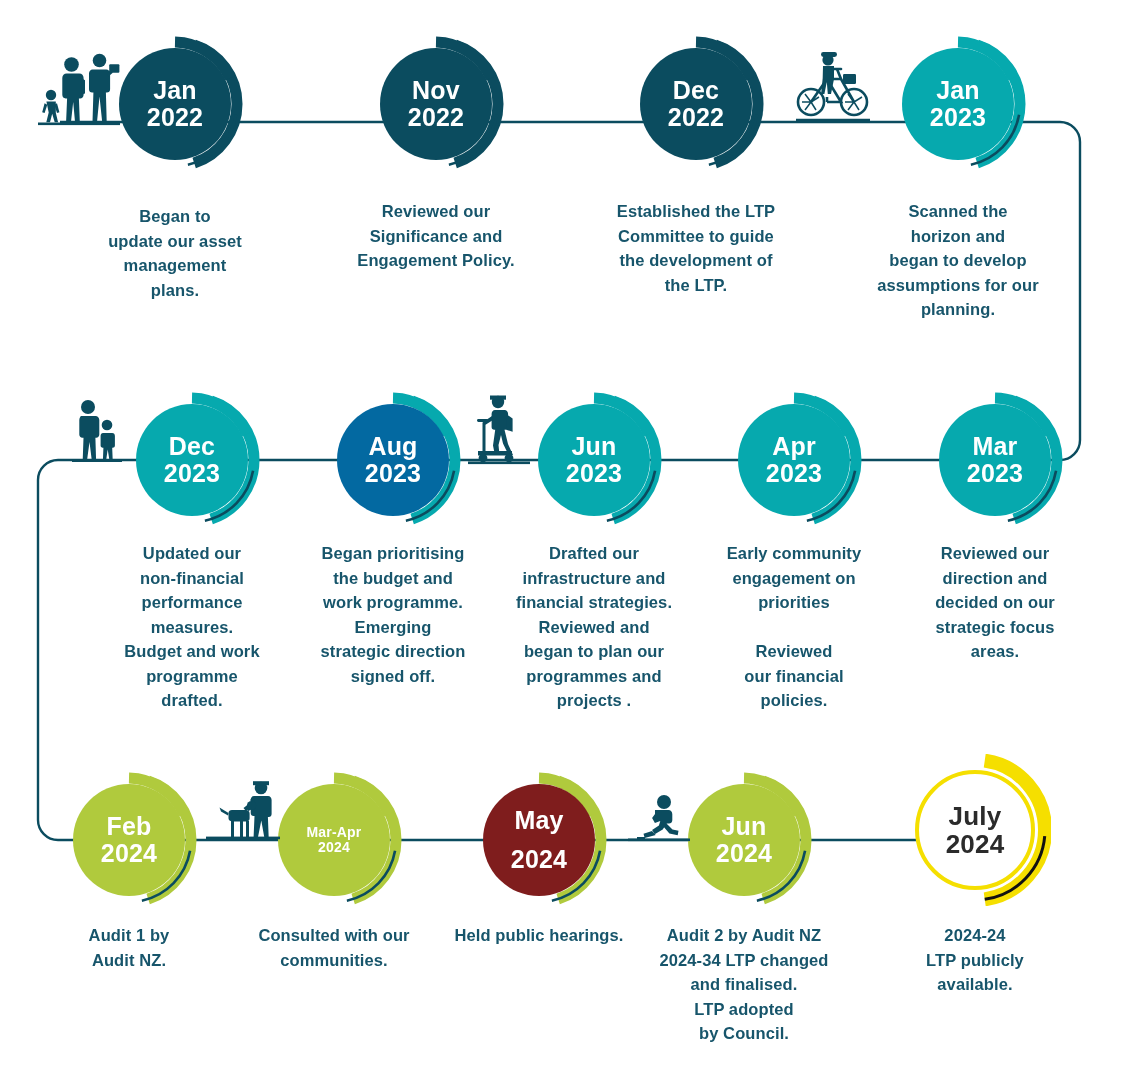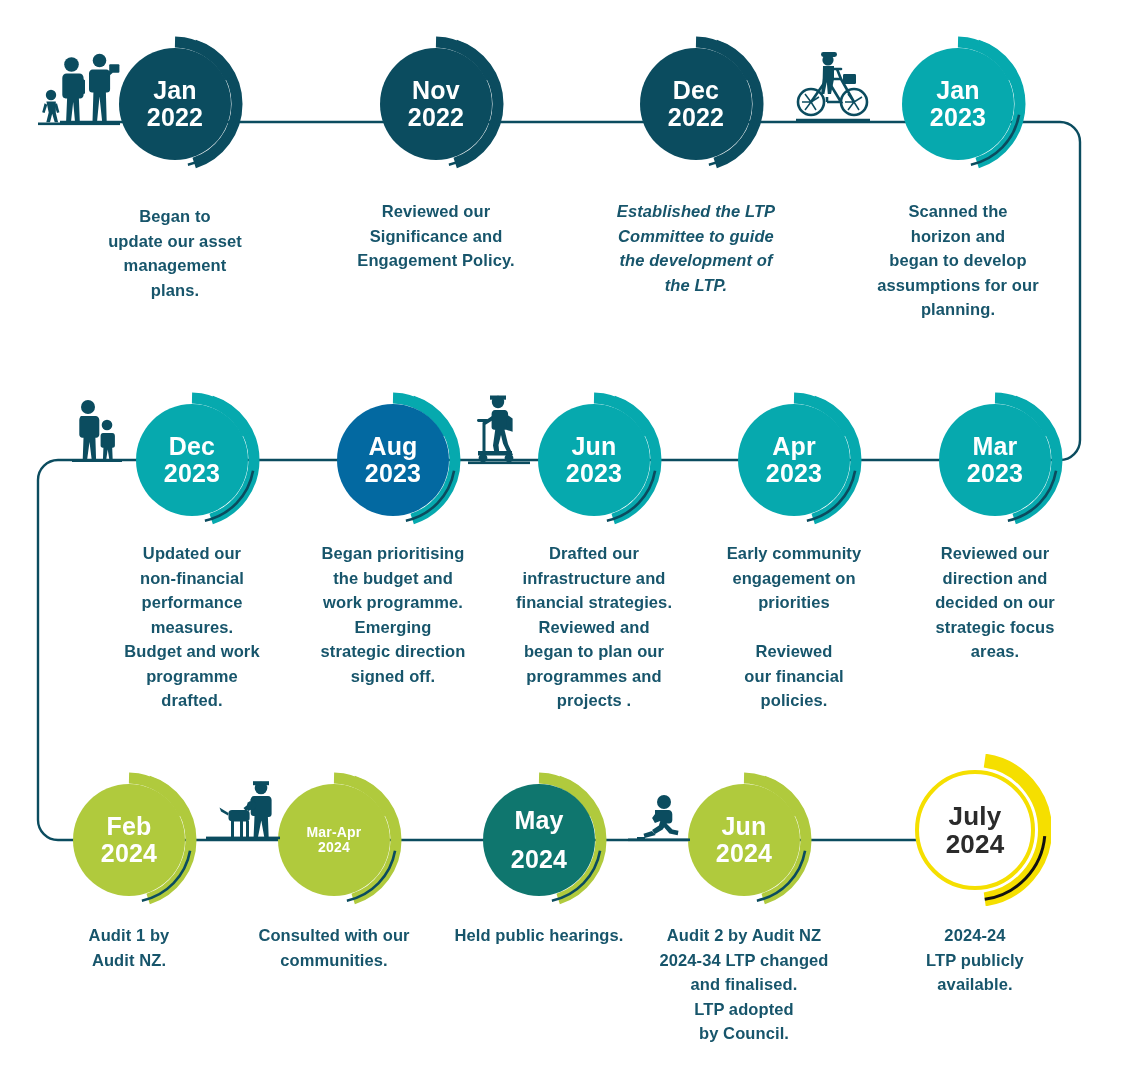--- a/index.html
+++ b/index.html
@@ -116,21 +116,21 @@
     <path d="M 88.16 10.03 A 62 62 0 0 1 88.16 127.97" fill="none" stroke="#0B4C5F" stroke-width="11"></path>
     <path d="M 130.06 79.77 A 62 62 0 0 1 81.89 129.65" fill="none" stroke="#0B4C5F" stroke-width="2.6"></path>
     <path d="M 56.11 8.35 A 62 62 0 0 1 81.89 8.35" fill="none" stroke="#ffffff" stroke-width="18"></path>
     <path d="M 69 7 A 62 62 0 0 1 124 43" fill="none" stroke="#0B4C5F" stroke-width="11"></path>
   </svg></div>
         <div class="disc" style="background: rgb(11, 76, 95);">
           <span class="m">Dec</span>
           <span class="y">2022</span>
         </div>
       </div>
-      <div class="cap" style="width: 220px; left: 586px; top: 199px; font-style: italic;">Established the LTP
+      <div class="cap" style="width: 220px; left: 586px; top: 199px;">Established the LTP
 Committee to guide
 the development of
 the LTP.</div>
       <div class="node" style="left: 958px; top: 104px;">
         <div class="ring">
   <svg viewBox="0 0 138 138" width="138" height="138">
     <path d="M 88.16 10.03 A 62 62 0 0 1 88.16 127.97" fill="none" stroke="#06A9AE" stroke-width="11"></path>
     <path d="M 130.06 79.77 A 62 62 0 0 1 81.89 129.65" fill="none" stroke="#0B4C5F" stroke-width="2.6"></path>
     <path d="M 56.11 8.35 A 62 62 0 0 1 81.89 8.35" fill="none" stroke="#ffffff" stroke-width="18"></path>
     <path d="M 69 7 A 62 62 0 0 1 124 43" fill="none" stroke="#06A9AE" stroke-width="11"></path>
@@ -273,21 +273,21 @@
       <div class="cap" style="width: 205px; left: 231.5px; top: 923px;">Consulted with our
 communities.</div>
       <div class="node" style="left: 539px; top: 840px;">
         <div class="ring">
   <svg viewBox="0 0 138 138" width="138" height="138">
     <path d="M 88.16 10.03 A 62 62 0 0 1 88.16 127.97" fill="none" stroke="#B0CA3D" stroke-width="11"></path>
     <path d="M 130.06 79.77 A 62 62 0 0 1 81.89 129.65" fill="none" stroke="#0B4C5F" stroke-width="2.6"></path>
     <path d="M 56.11 8.35 A 62 62 0 0 1 81.89 8.35" fill="none" stroke="#ffffff" stroke-width="18"></path>
     <path d="M 69 7 A 62 62 0 0 1 124 43" fill="none" stroke="#B0CA3D" stroke-width="11"></path>
   </svg></div>
-        <div class="disc" style="background: #0f766e; gap: 12px;">
+        <div class="disc" style="background: #7f1d1d; gap: 12px;">
           <span class="m">May</span>
           <span class="y">2024</span>
         </div>
       </div>
       <div class="cap" style="width: 215px; left: 431.5px; top: 923px;">Held public hearings.</div>
       <div class="node" style="left: 744px; top: 840px;">
         <div class="ring">
   <svg viewBox="0 0 138 138" width="138" height="138">
     <path d="M 88.16 10.03 A 62 62 0 0 1 88.16 127.97" fill="none" stroke="#B0CA3D" stroke-width="11"></path>
     <path d="M 130.06 79.77 A 62 62 0 0 1 81.89 129.65" fill="none" stroke="#0B4C5F" stroke-width="2.6"></path>

